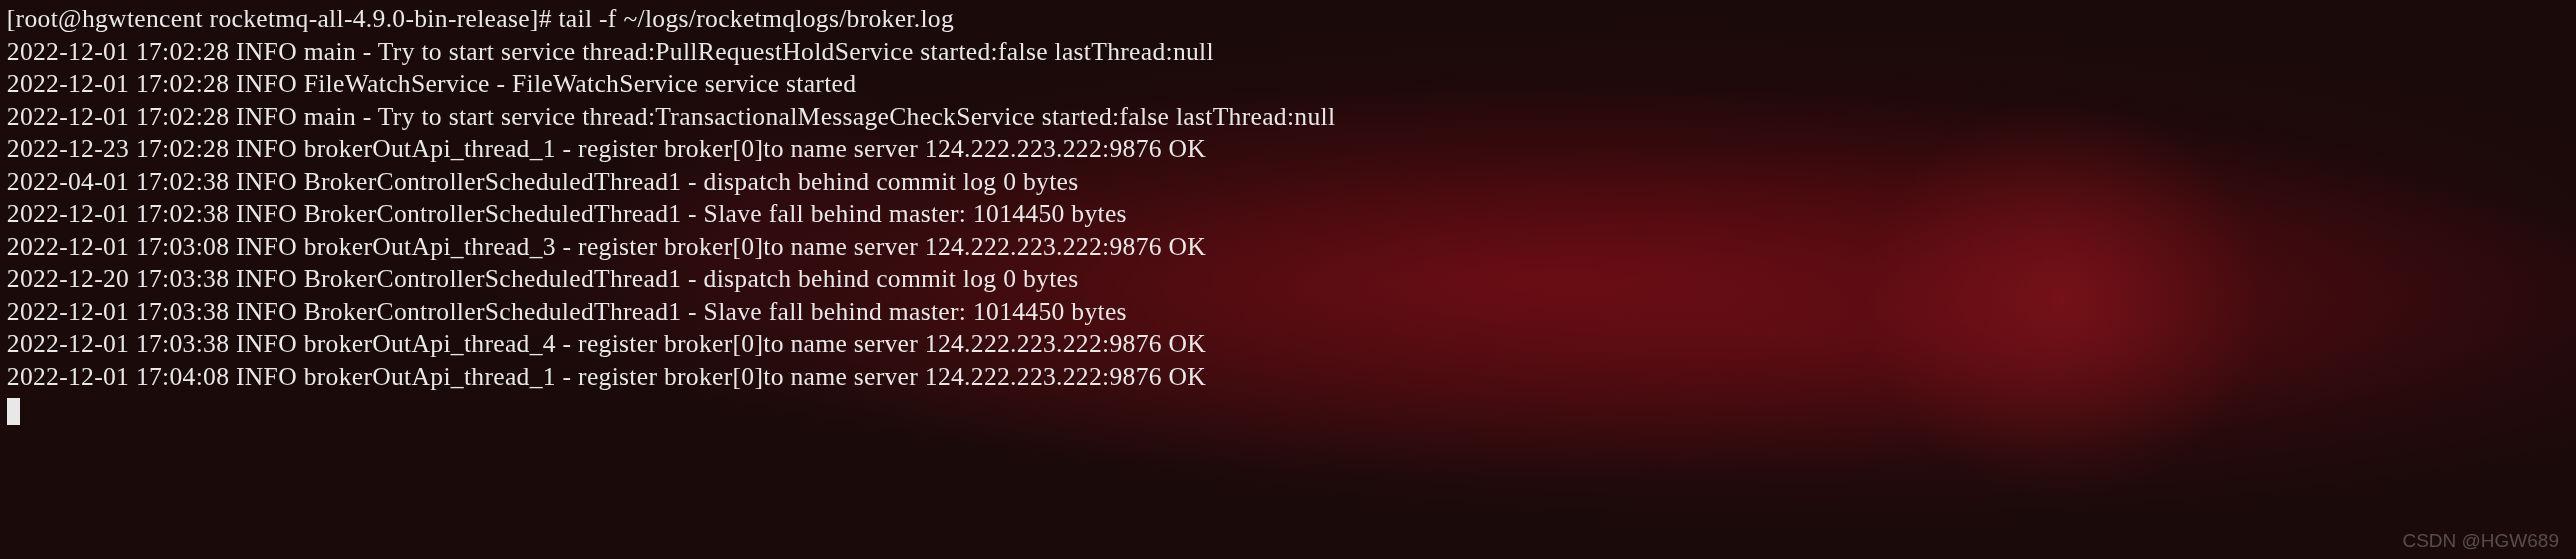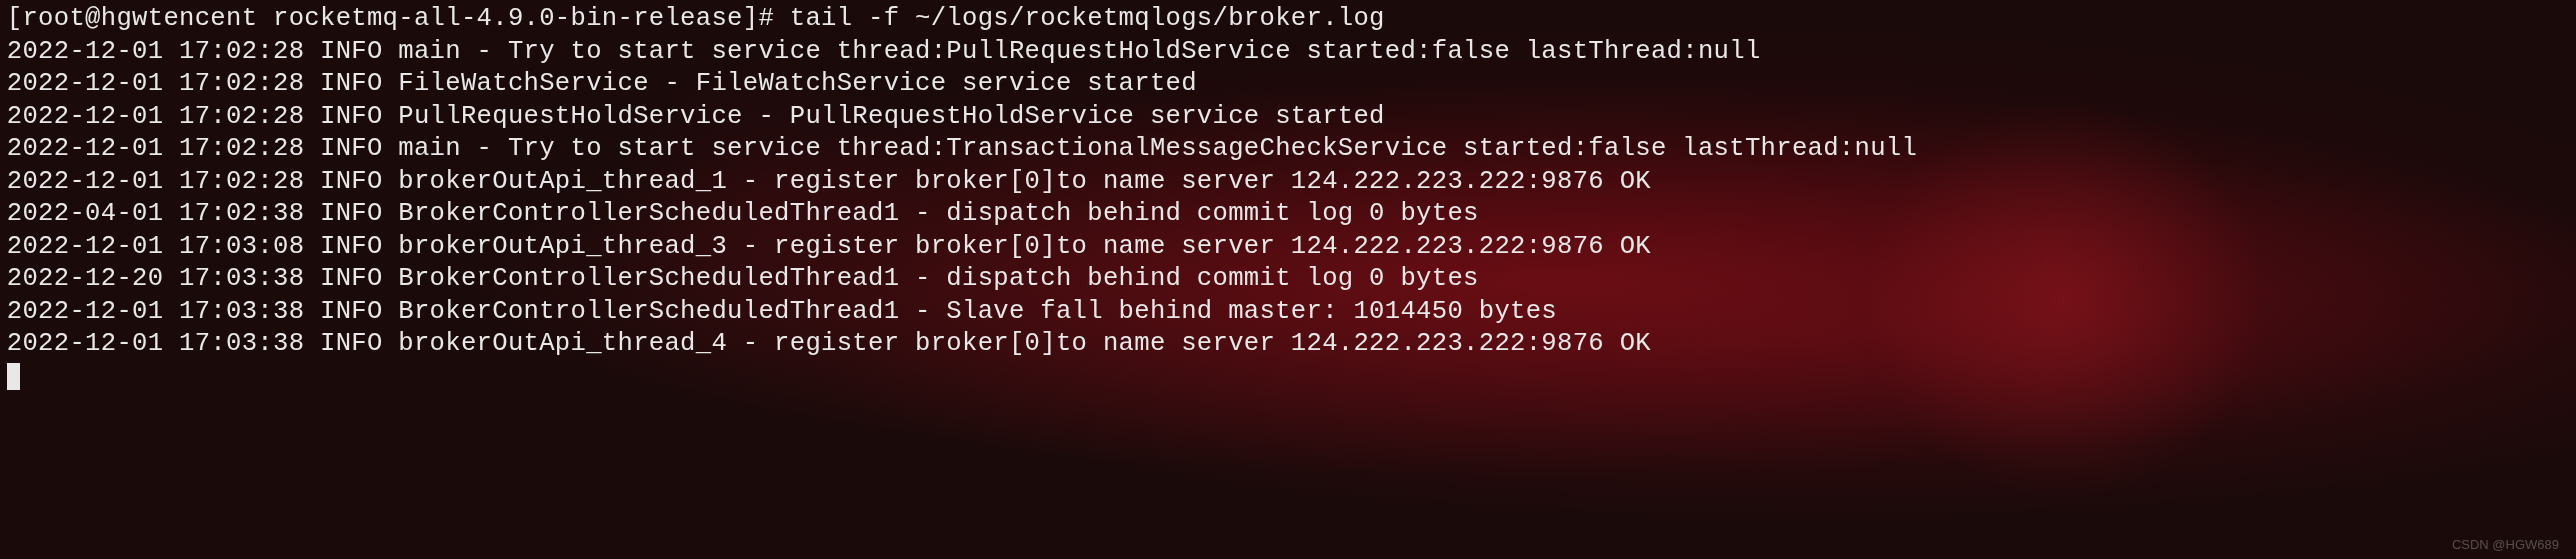--- a/index.html
+++ b/index.html
@@ -23,39 +23,40 @@
       overflow: hidden;
       padding: 3.4px 6.8px;
     }
     .terminal {
       position: relative;
       z-index: 2;
     }
     .log-line {
       white-space: pre;
       letter-spacing: 0.3px;
+      font-family: Liberation Serif, serif;
     }
     .highlighted {
       display: inline-block;
       border: 2.6px solid #d63838;
       padding: 0 1.7px;
       margin-left: -1.7px;
     }
     .cursor {
       display: inline-block;
       width: 13.7px;
       height: 27px;
       background: #e8e8e8;
       vertical-align: middle;
     }
     .watermark {
       position: absolute;
       bottom: 6.8px;
       right: 17px;
-      font-size: 13px;
+      font-size: 19px;
       color: rgba(200, 200, 200, 0.35);
       z-index: 3;
       font-family: Arial, sans-serif;
     }
     .bg-overlay {
       position: absolute;
       top: 0;
       left: 0;
       width: 100%;
       height: 100%;
@@ -86,25 +87,26 @@
 
 <div class="bg-overlay">
   <div class="bg-shape-1"></div>
   <div class="bg-shape-2"></div>
 </div>
 
 <div class="terminal">
   <div class="log-line">[root@hgwtencent rocketmq-all-4.9.0-bin-release]# tail -f ~/logs/rocketmqlogs/broker.log</div>
   <div class="log-line">2022-12-01 17:02:28 INFO main - Try to start service thread:PullRequestHoldService started:false lastThread:null</div>
   <div class="log-line">2022-12-01 17:02:28 INFO FileWatchService - FileWatchService service started</div>
-  <div class="log-line">2022-12-01 17:02:28 INFO PullRequestHoldService - PullRequestHoldService service started</div>
   <div class="log-line">2022-12-01 17:02:28 INFO main - Try to start service thread:TransactionalMessageCheckService started:false lastThread:null</div>
-  <div class="log-line">2022-12-01 17:02:28 INFO brokerOutApi_thread_1 - register broker[0]to name server 124.222.223.222:9876 OK</div>
+  <div class="log-line">2022-12-23 17:02:28 INFO brokerOutApi_thread_1 - register broker[0]to name server 124.222.223.222:9876 OK</div>
   <div class="log-line">2022-04-01 17:02:38 INFO BrokerControllerScheduledThread1 - dispatch behind commit log 0 bytes</div>
+  <div class="log-line">2022-12-01 17:02:38 INFO BrokerControllerScheduledThread1 - Slave fall behind master: 1014450 bytes</div>
   <div class="log-line">2022-12-01 17:03:08 INFO brokerOutApi_thread_3 - register broker[0]to name server 124.222.223.222:9876 OK</div>
   <div class="log-line">2022-12-20 17:03:38 INFO BrokerControllerScheduledThread1 - dispatch behind commit log 0 bytes</div>
   <div class="log-line">2022-12-01 17:03:38 INFO BrokerControllerScheduledThread1 - Slave fall behind master: 1014450 bytes</div>
   <div class="log-line">2022-12-01 17:03:38 INFO brokerOutApi_thread_4 - register broker[0]to name server 124.222.223.222:9876 OK</div>
+  <div class="log-line">2022-12-01 17:04:08 INFO brokerOutApi_thread_1 - register broker[0]to name server 124.222.223.222:9876 OK</div>
   <div class="log-line"><span class="cursor"></span></div>
 </div>
 
 <div class="watermark">CSDN @HGW689</div>
 
 
 </body></html>

